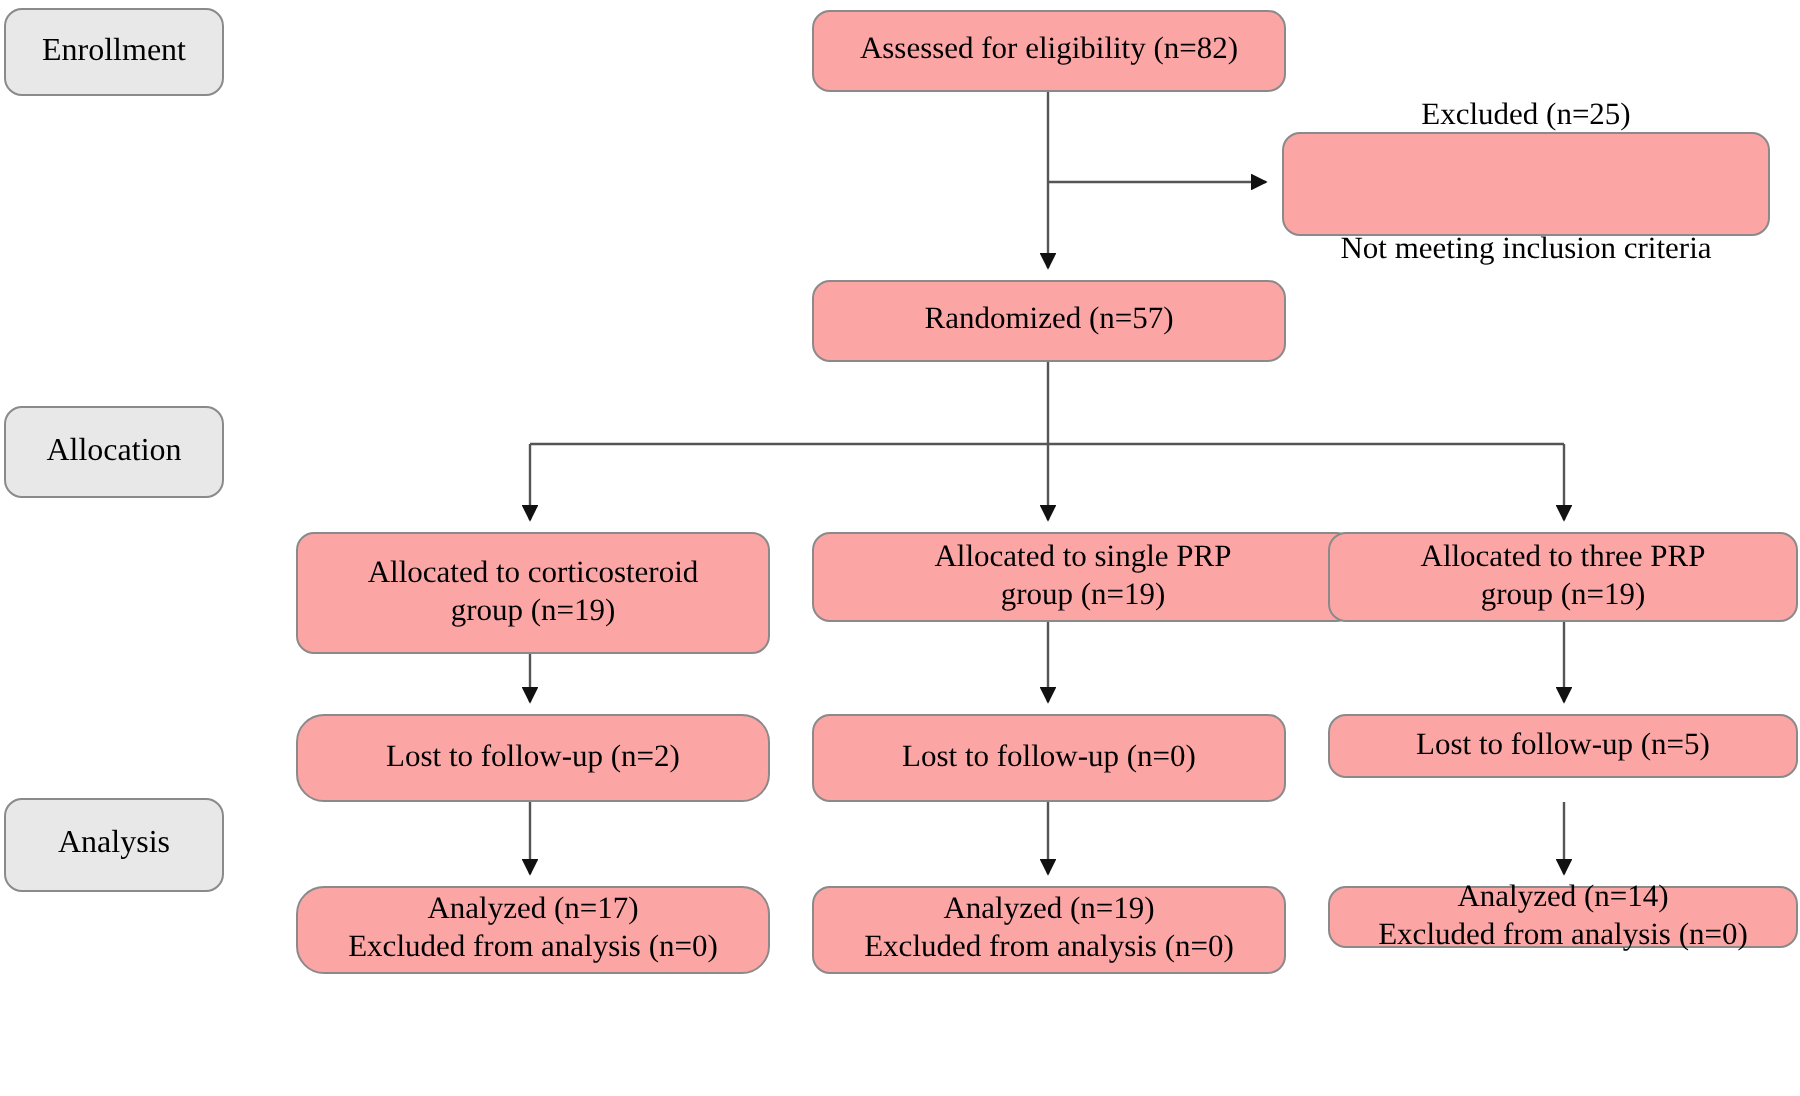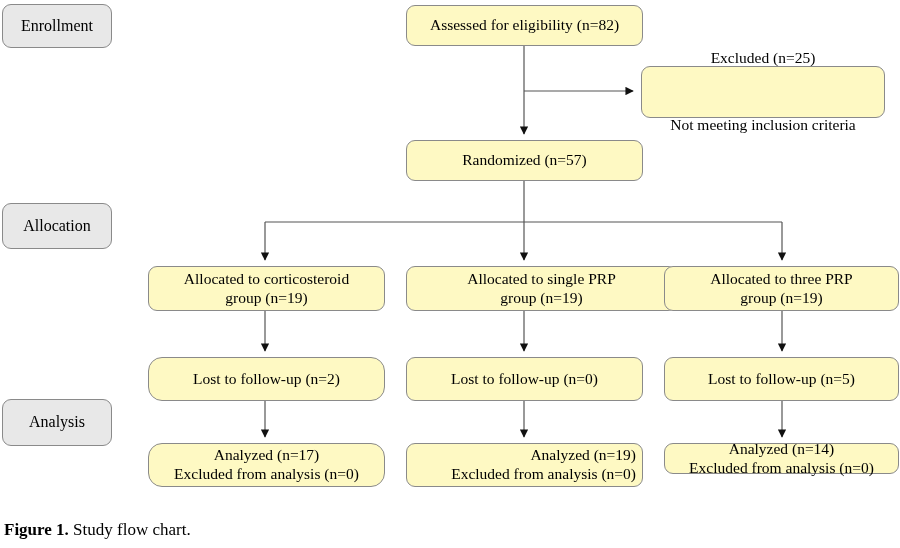--- a/index.html
+++ b/index.html
@@ -37,21 +37,21 @@
     font-size: 16px;
     line-height: 1.15;
     color: #000;
     user-select: none;
   }
 
   
   .flow-box {
     position: absolute;
     box-sizing: border-box;
-    background: #fef9c3;
+    background: #fca5a5;
     border: 1px solid #8a8a8a;
     border-radius: 9px;
     display: flex;
     flex-direction: column;
     align-items: center;
     justify-content: center;
     text-align: center;
     font-size: 15.5px;
     line-height: 1.22;
     color: #000;
@@ -139,21 +139,21 @@
 
   <div class="flow-box" style="left:641px; top:66px; width:244px; height:52px;gap:48px;">
     <span>Excluded (n=25)</span>
     <span class="line2">Not meeting inclusion criteria</span>
   </div>
 
   <div class="flow-box" style="left:406px; top:140px; width:237px; height:41px;">
     <span>Randomized (n=57)</span>
   </div>
 
-  <div class="flow-box" style="left:148px; top:266px; width:237px; height:45px;">
+  <div class="flow-box" style="left:148px; top:266px; width:237px; height:61px;">
     <span>Allocated to corticosteroid</span>
     <span class="line2">group (n=19)</span>
   </div>
 
   <div class="flow-box" style="left:148px; top:357px; width:237px; height:44px;border-radius:14px;">
     <span>Lost to follow-up (n=2)</span>
   </div>
 
   <div class="flow-box" style="left:148px; top:443px; width:237px; height:44px;border-radius:14px;">
     <span>Analyzed (n=17)</span>
@@ -162,37 +162,33 @@
 
   <div class="flow-box" style="left:406px; top:266px; width:271px; height:45px;">
     <span>Allocated to single PRP</span>
     <span class="line2">group (n=19)</span>
   </div>
 
   <div class="flow-box" style="left:406px; top:357px; width:237px; height:44px;">
     <span>Lost to follow-up (n=0)</span>
   </div>
 
-  <div class="flow-box" style="left:406px; top:443px; width:237px; height:44px;align-items:flex-end;">
+  <div class="flow-box" style="left:406px; top:443px; width:237px; height:44px;">
     <span>Analyzed (n=19)</span>
     <span class="line2">Excluded from analysis (n=0)</span>
   </div>
 
   <div class="flow-box" style="left:664px; top:266px; width:235px; height:45px;">
     <span>Allocated to three PRP</span>
     <span class="line2">group (n=19)</span>
   </div>
 
-  <div class="flow-box" style="left:664px; top:357px; width:235px; height:44px;">
+  <div class="flow-box" style="left:664px; top:357px; width:235px; height:32px;">
     <span>Lost to follow-up (n=5)</span>
   </div>
 
   <div class="flow-box" style="left:664px; top:443px; width:235px; height:31px;">
     <span>Analyzed (n=14)</span>
     <span class="line2">Excluded from analysis (n=0)</span>
   </div>
 
-  <div id="caption">
-    <span class="cap-label">Figure 1.</span>
-    <span class="cap-text">Study flow chart.</span>
-  </div>
 
 </div>
 
 </body></html>

